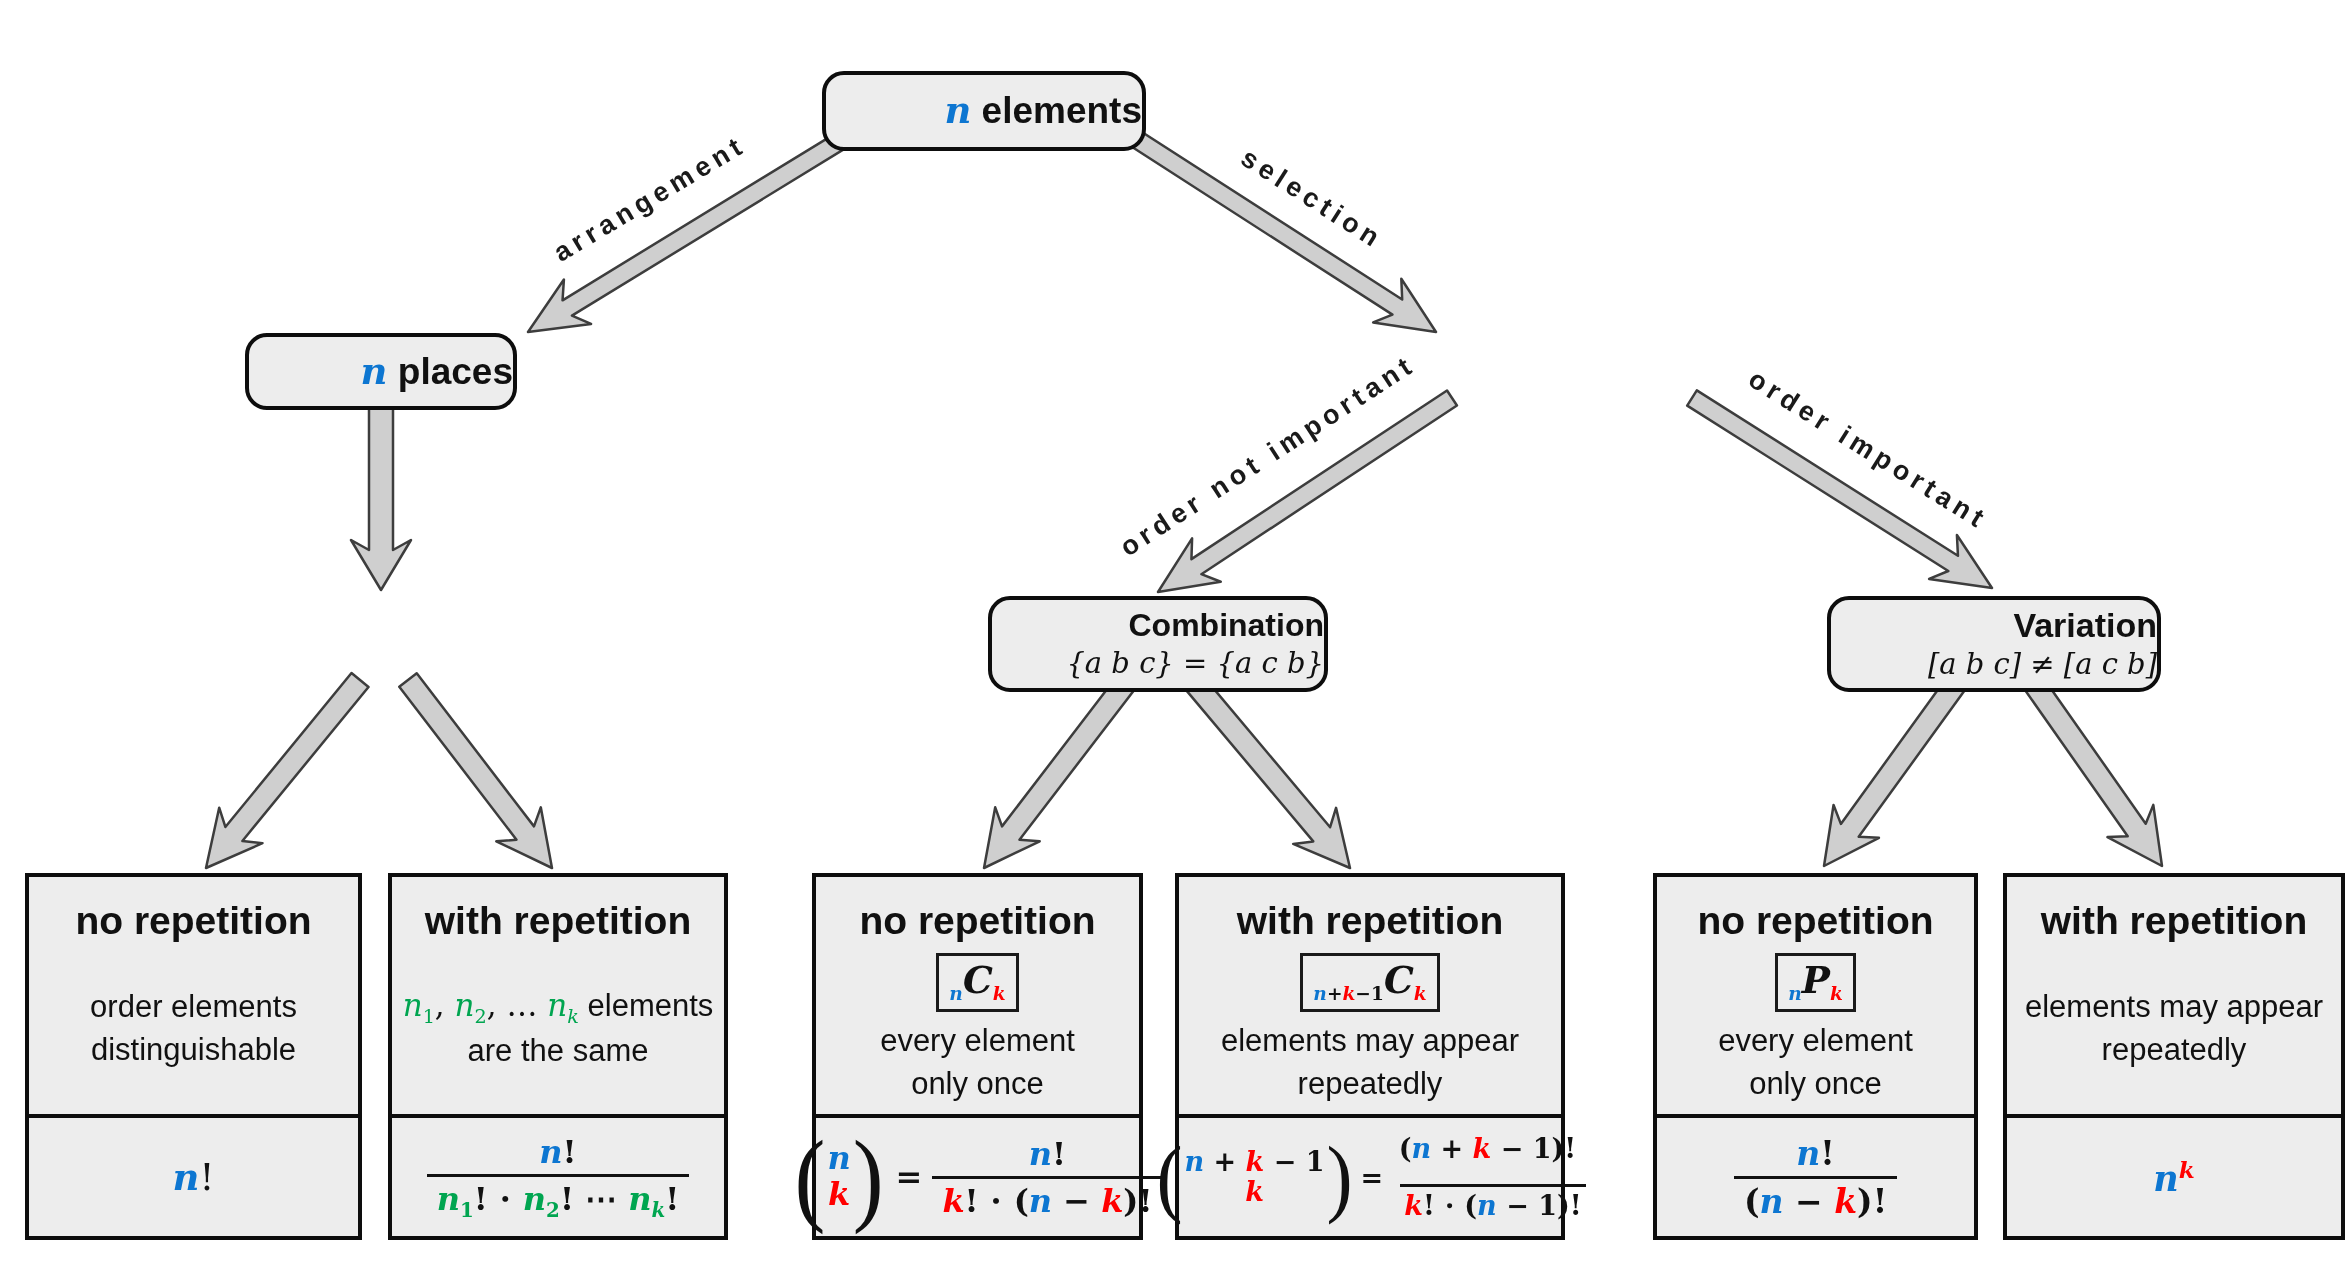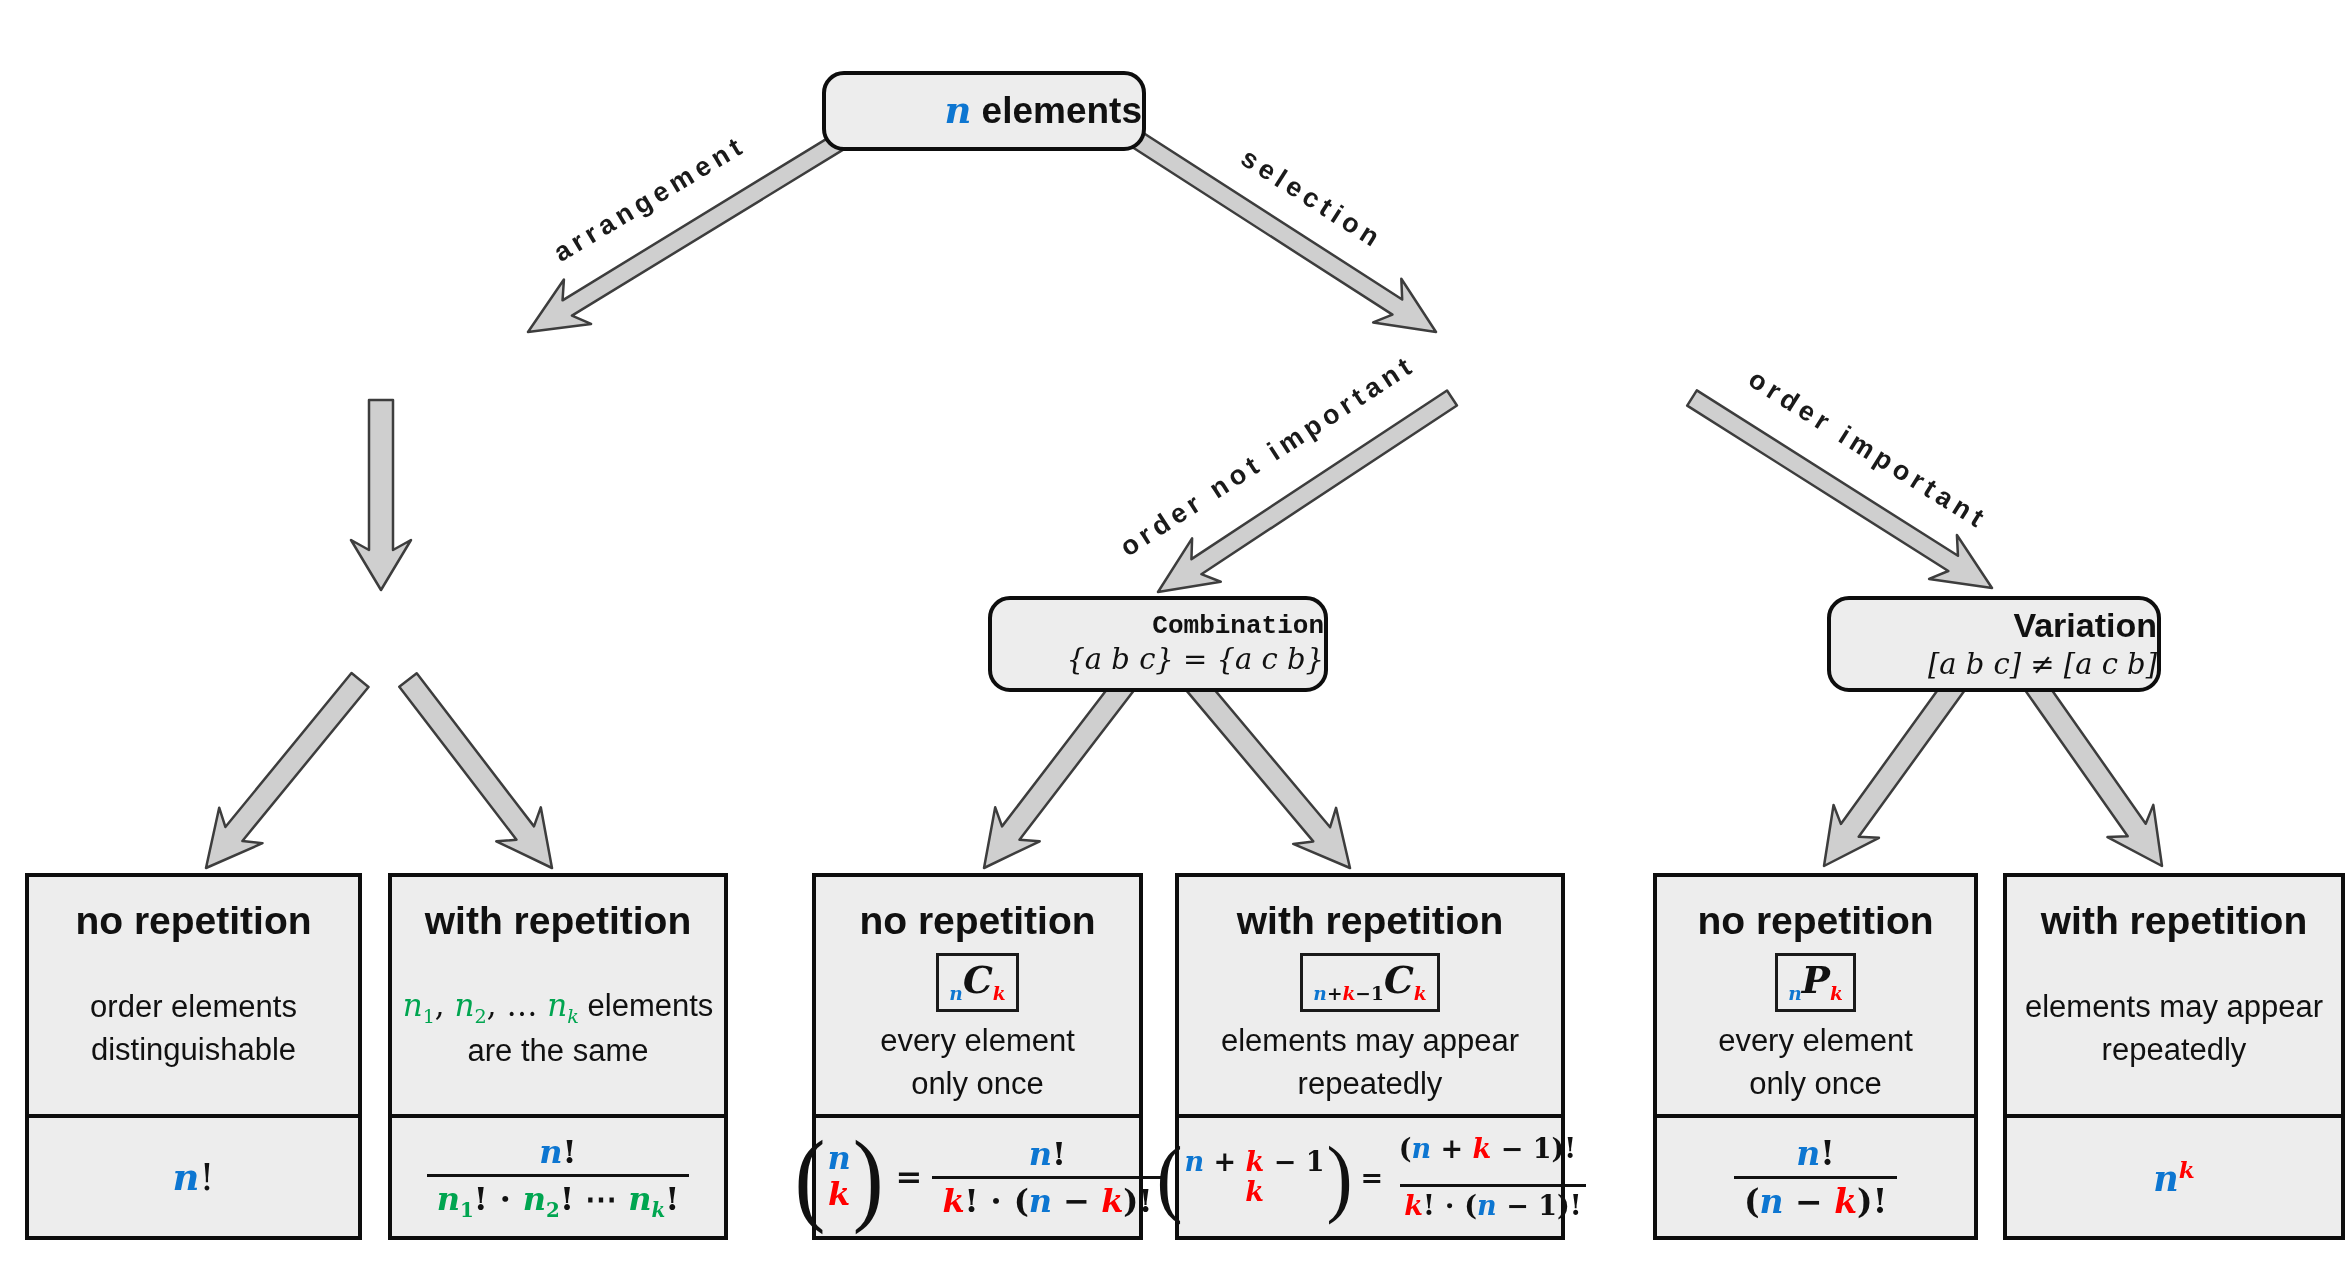--- a/index.html
+++ b/index.html
@@ -65,22 +65,25 @@
       <path d="M0 -11 L 192.81216184985095 -11 L 181.81216184985095 -28 L 236.81216184985095 0 L 181.81216184985095 28 L 192.81216184985095 11 L 0 11 Z" transform="translate(408 680) rotate(52.54942176826327)" fill="#CFCFCF" stroke="#3d3d3d" stroke-width="2.5" stroke-linejoin="round"></path>
       <path d="M0 -11 L 192.81216184985095 -11 L 181.81216184985095 -28 L 236.81216184985095 0 L 181.81216184985095 28 L 192.81216184985095 11 L 0 11 Z" transform="translate(1128 680) rotate(127.45057823173673)" fill="#CFCFCF" stroke="#3d3d3d" stroke-width="2.5" stroke-linejoin="round"></path>
       <path d="M0 -11 L 201.57687187518292 -11 L 190.57687187518292 -28 L 245.57687187518292 0 L 190.57687187518292 28 L 201.57687187518292 11 L 0 11 Z" transform="translate(1192 680) rotate(49.955448940052236)" fill="#CFCFCF" stroke="#3d3d3d" stroke-width="2.5" stroke-linejoin="round"></path>
       <path d="M0 -11 L 188.03448019637082 -11 L 177.03448019637082 -28 L 232.03448019637082 0 L 177.03448019637082 28 L 188.03448019637082 11 L 0 11 Z" transform="translate(1960 678) rotate(125.88213724620422)" fill="#CFCFCF" stroke="#3d3d3d" stroke-width="2.5" stroke-linejoin="round"></path>
       <path d="M0 -11 L 185.71286424577968 -11 L 174.71286424577968 -28 L 229.71286424577968 0 L 174.71286424577968 28 L 185.71286424577968 11 L 0 11 Z" transform="translate(2030 678) rotate(54.92624550665171)" fill="#CFCFCF" stroke="#3d3d3d" stroke-width="2.5" stroke-linejoin="round"></path>
     </svg>
 
   <div class="node" style="left:822px;top:71px;width:324px;height:80px;">
     <span class="ntitle"><span class="mi" style="color: rgb(13, 118, 209);">n</span><span> elements</span></span>
   </div>
+  <div class="node" style="left:245px;top:333px;width:272px;height:77px;">
+    <span class="ntitle"><span class="mi" style="color: rgb(13, 118, 209);">n</span><span> places</span></span>
+  </div>
   <div class="node" style="left:988px;top:596px;width:340px;height:96px;">
-    <span class="ntitle" style="font-size:26px;font-family:Liberation Mono, monospace;"><span>Combination</span></span>
+    <span class="ntitle" style="font-size:32px;"><span>Combination</span></span>
     <span class="nsub">{a b c} = {a c b}</span>
   </div>
   <div class="node" style="left:1827px;top:596px;width:334px;height:96px;padding-left:40px;">
     <span class="ntitle" style="font-size:34px;"><span>Variation</span></span>
     <span class="nsub">[a b c] ≠ [a c b]</span>
   </div>
 
   <div class="alabel" style="left:650px;top:199px;transform:translate(-50%,-50%) rotate(-31deg);">arrangement</div>
   <div class="alabel" style="left:1312px;top:199px;transform:translate(-50%,-50%) rotate(32.5deg);">selection</div>
   <div class="alabel" style="left:1268px;top:456px;transform:translate(-50%,-50%) rotate(-33deg);">order not important</div>

